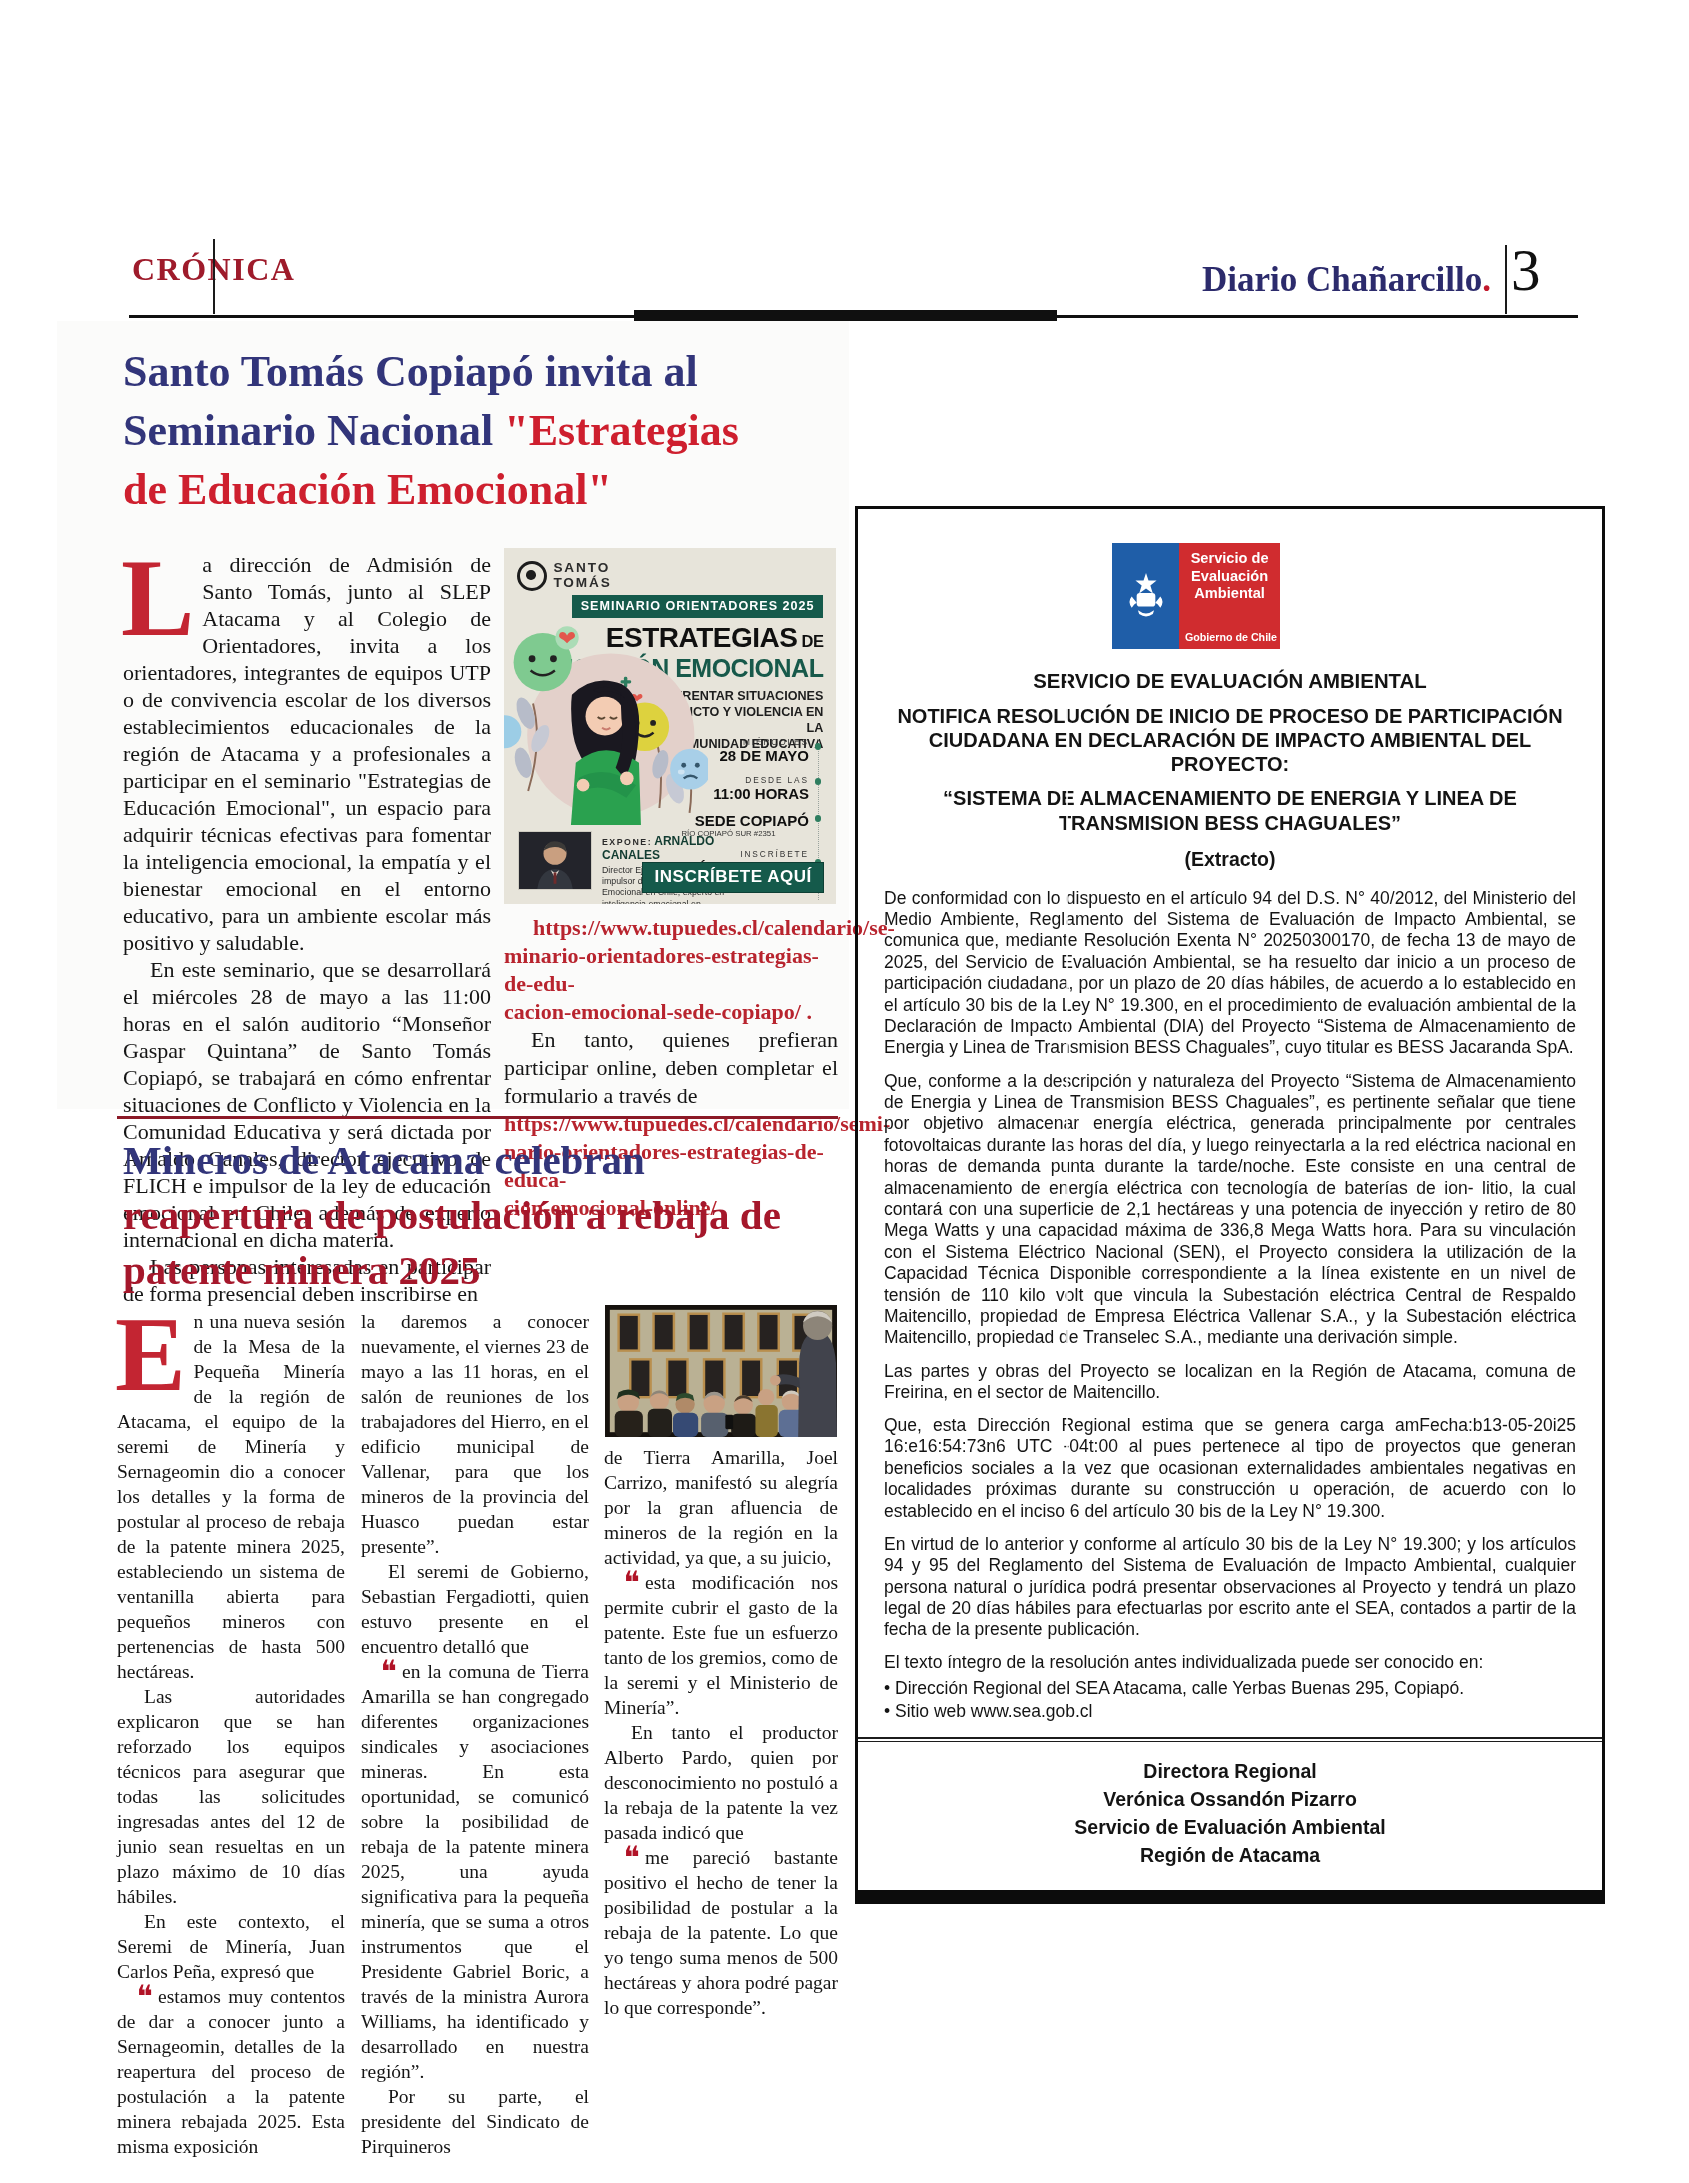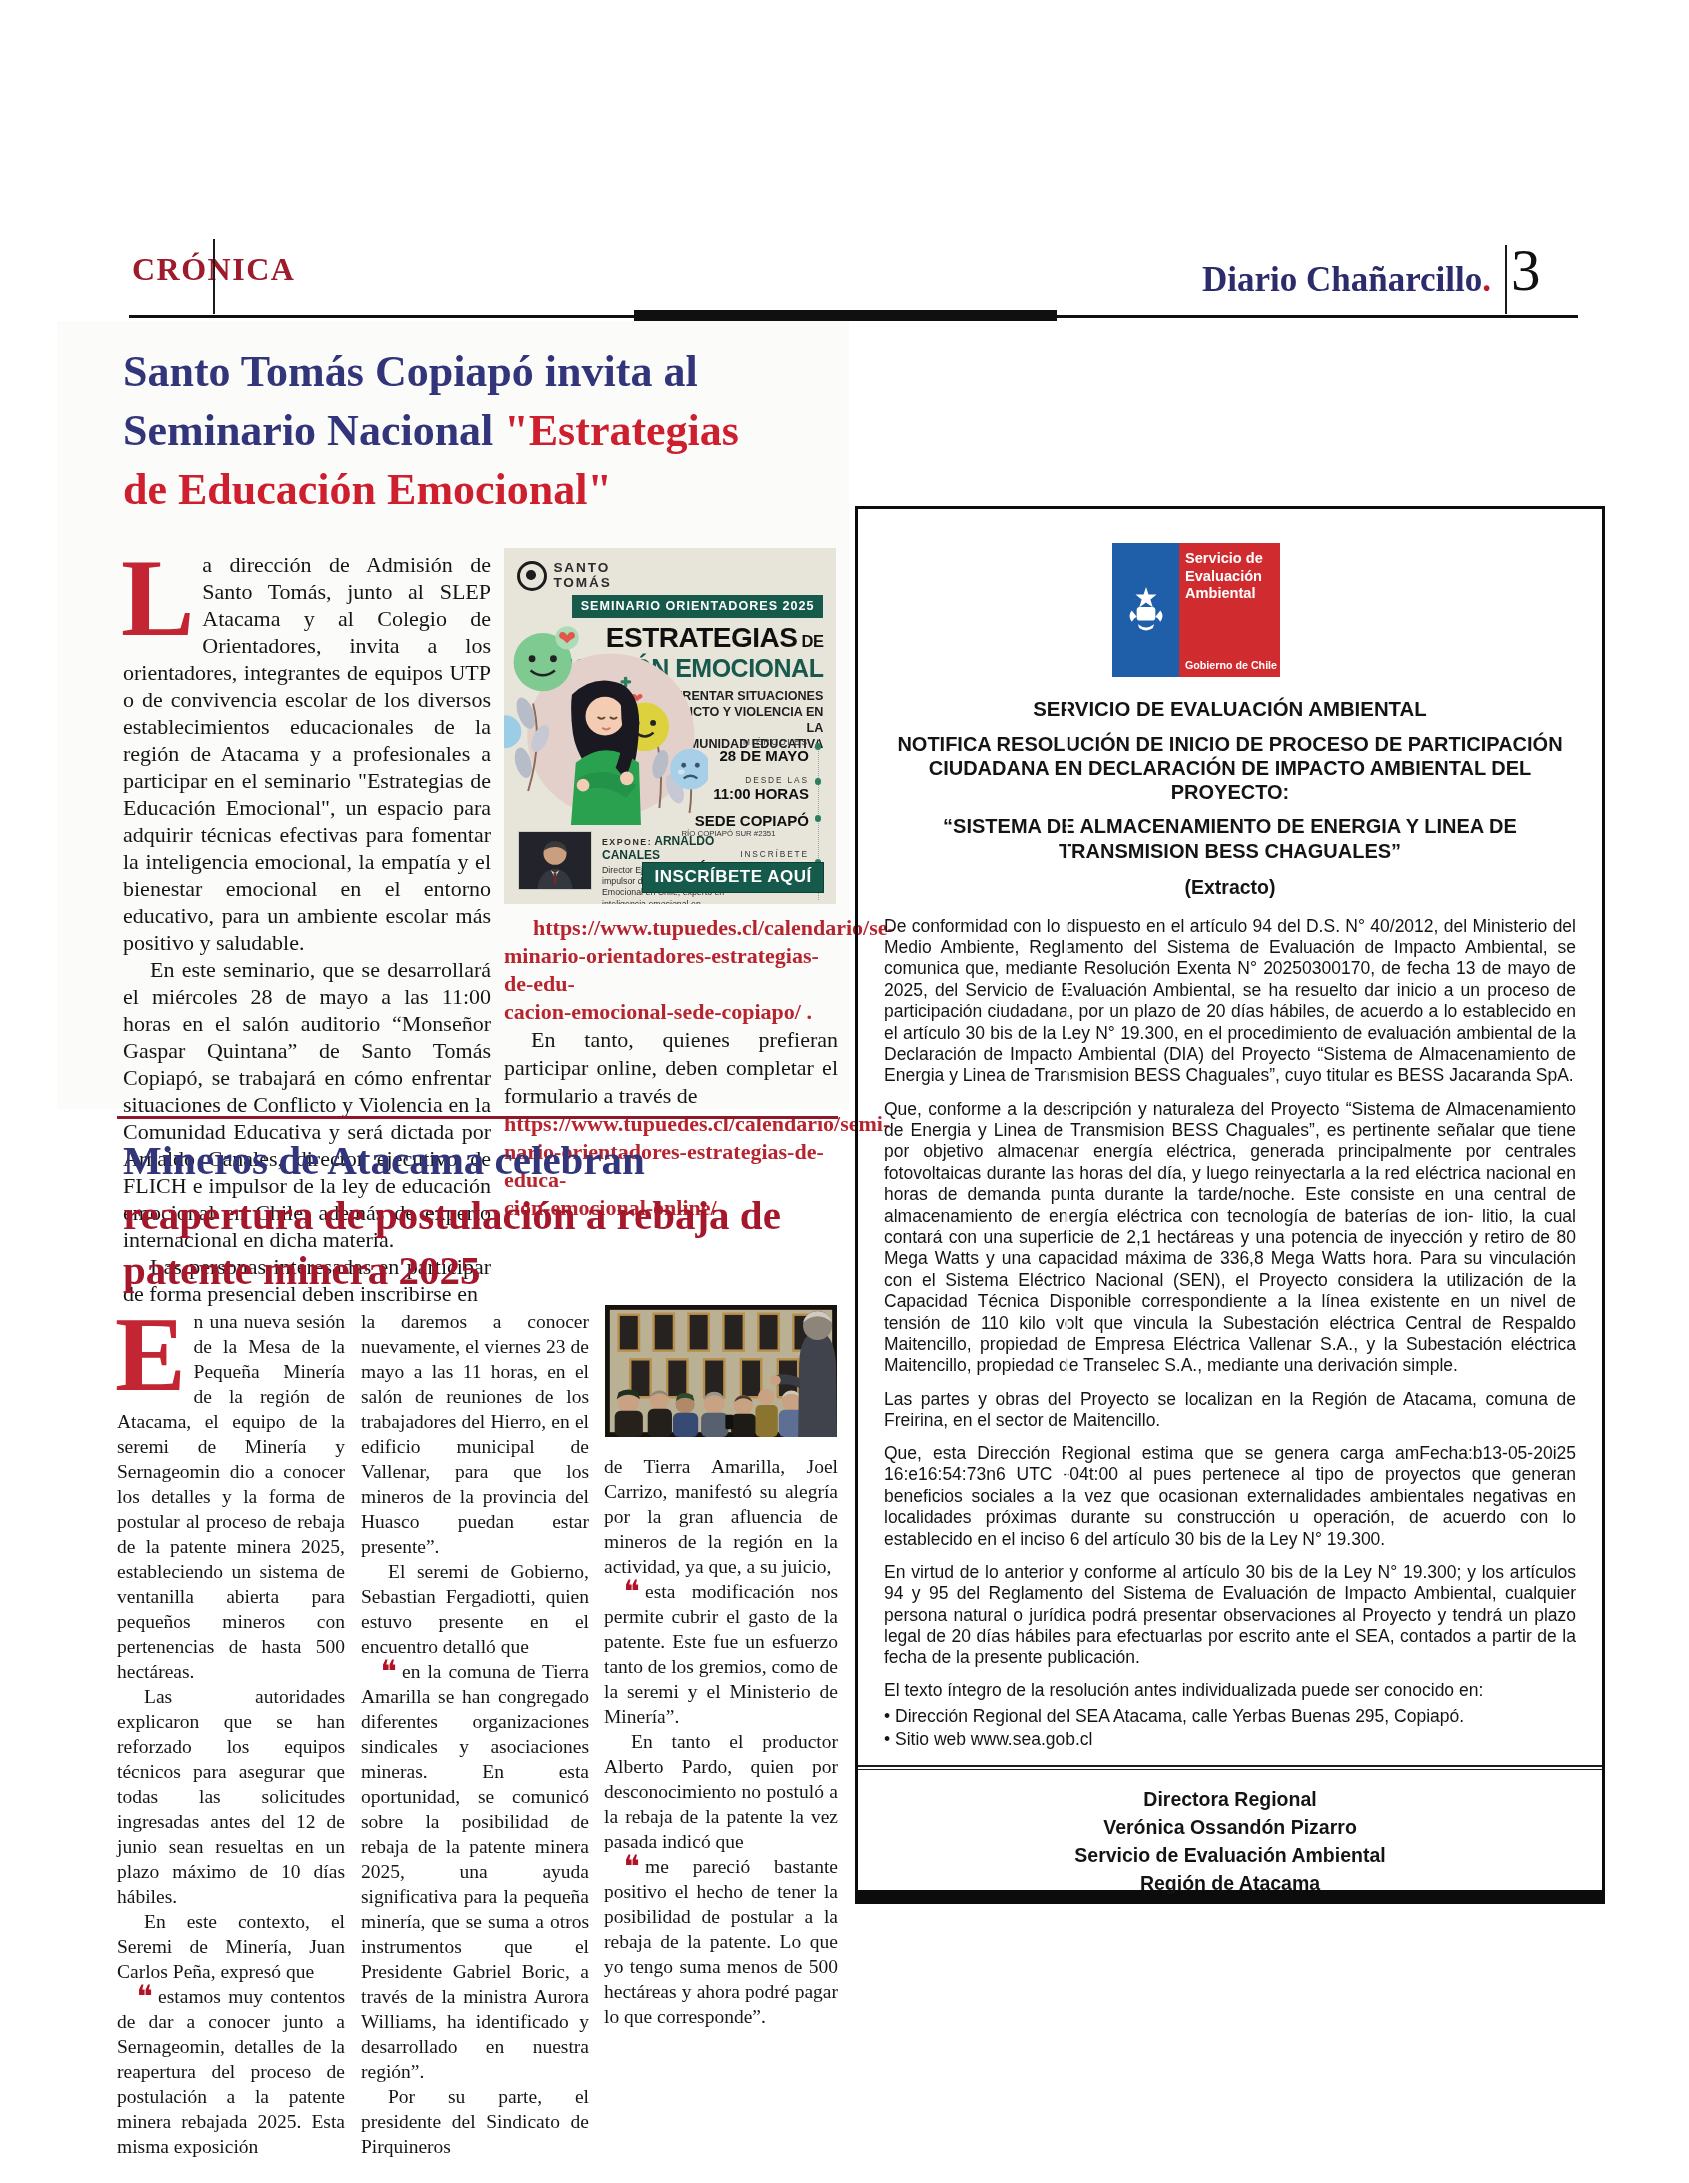--- a/index.html
+++ b/index.html
@@ -53,21 +53,21 @@
   .p-photo { left:13.6px; top:283px; width:74px; height:59px; border:1px solid #cfccc2; }
   .p-exp { left:98px; top:286px; width:129px; }
   .p-exp-l { font-size:8.8px; letter-spacing:1.5px; color:#2b2b2b; font-weight:bold; }
   .p-exp-n { font-size:12px; font-weight:bold; color:#123c31; }
   .p-exp-d { font-size:8.8px; line-height:11.2px; color:#2e2e2e; margin-top:2.9px; }
   .p-cta { right:11.7px; bottom:10.7px; background:#155a4b; border:1.9px solid #0d3f34; color:#fff; font-weight:bold; font-size:17px; letter-spacing:0.5px; padding:4.9px 11.7px; cursor:pointer; }
 
   
   .sea-box { left:855px; top:506px; width:750px; height:1398px; border:3.4px solid #0c0c0c; border-bottom:14.6px solid #0c0c0c; padding:24px 26px 0 26px; font-family:"Liberation Sans","DejaVu Sans",sans-serif; color:#141414; }
   .scan-line { position:absolute; left:208px; top:0; width:1.9px; height:1041px; background:rgba(255,255,255,0.8); }
-  .sea-logo { position:relative; width:168px; height:134px; margin:9.7px 0 21.4px 228px; display:flex; }
+  .sea-logo { position:relative; width:168px; height:106px; margin:9.7px 0 21.4px 228px; display:flex;text-align:center; }
   .sea-logo-blue { width:40%; background:#1f5ea8; display:flex; align-items:center; justify-content:center; }
   .sea-logo-red { width:60%; background:#d02c2f; position:relative; padding:7.8px 5.8px; }
   .sea-logo-red .t { color:#fff; font-weight:bold; font-size:14.6px; line-height:17.5px; }
   .sea-logo-red .f { position:absolute; bottom:5.8px; left:5.8px; color:#fff; font-weight:bold; font-size:10.7px; }
   .sea-h1 { text-align:center; font-weight:bold; font-size:20.4px; margin-bottom:10.7px; }
   .sea-h2 { text-align:center; font-weight:bold; font-size:20px; line-height:24px; margin-bottom:10.7px; }
   .sea-h3 { text-align:center; font-weight:bold; font-size:20px; line-height:25px; margin-bottom:11.7px; }
   .sea-h4 { text-align:center; font-weight:bold; font-size:19.5px; margin-bottom:16.5px; }
   .sea-p { font-size:17.5px; line-height:21.4px; text-align:justify; margin-bottom:11.7px; }
   .sea-b { font-size:17.5px; line-height:22.4px; margin-bottom:1px; }
@@ -75,21 +75,21 @@
   .sea-sig { text-align:center; font-weight:bold; font-size:19.5px; line-height:28px; }
 
   
   .a2-rule { left:117px; top:1116px; width:721px; height:3.4px; background:#8c1a28; }
   .a2-title { left:123px; top:1133px; width:715px; font-weight:bold; font-size:41px; line-height:55px; }
   .red2 { color:#a5172b; }
   .a2-col { font-size:19.5px; line-height:25px; text-align:justify; }
   .a2-c1 { left:117px; top:1309px; width:228px; }
   .a2-c2 { left:361px; top:1309px; width:228px; }
   .a2-c3 { left:604px; top:1305px; width:234px; }
-  .a2-c3 .cols-text { margin-top:17px; }
+  .a2-c3 .cols-text { margin-top:8px; }
   .dropcap.e { font-size:106px; line-height:82px; }
   .q { text-indent:0; }
   .qmark { color:#b11226; font-size:31px; line-height:19.5px; vertical-align:-3.9px; font-family:"DejaVu Sans",sans-serif; margin:0 4.9px 0 19.5px; }
   .photo2 { width:234px; height:132px; display:block; }
 </style>
 </head>
 <body>
 
 <div class="page">
 

